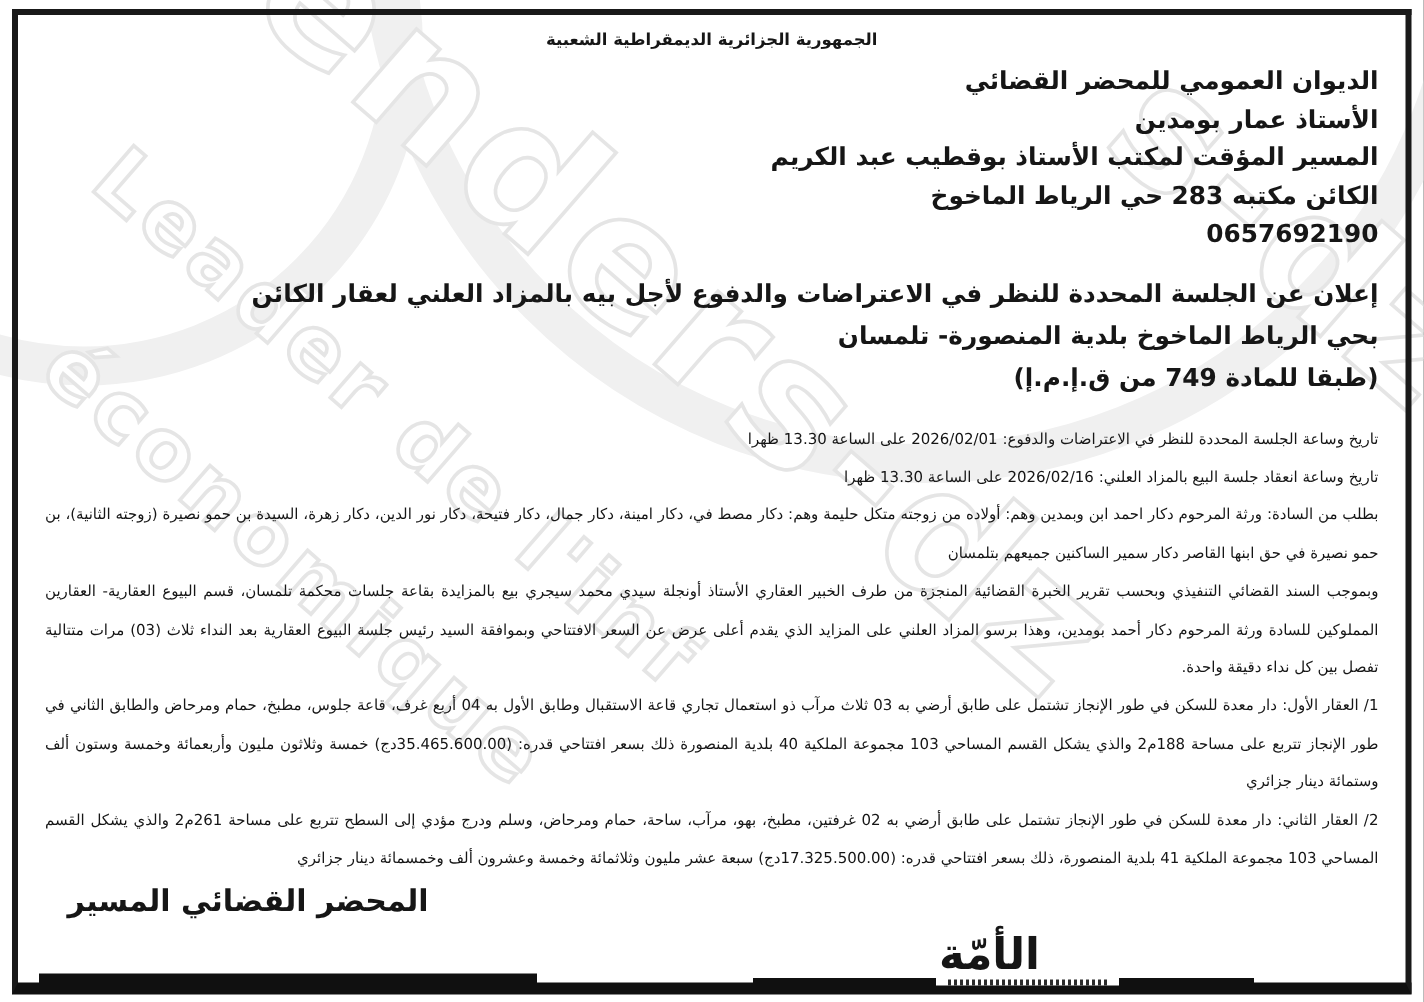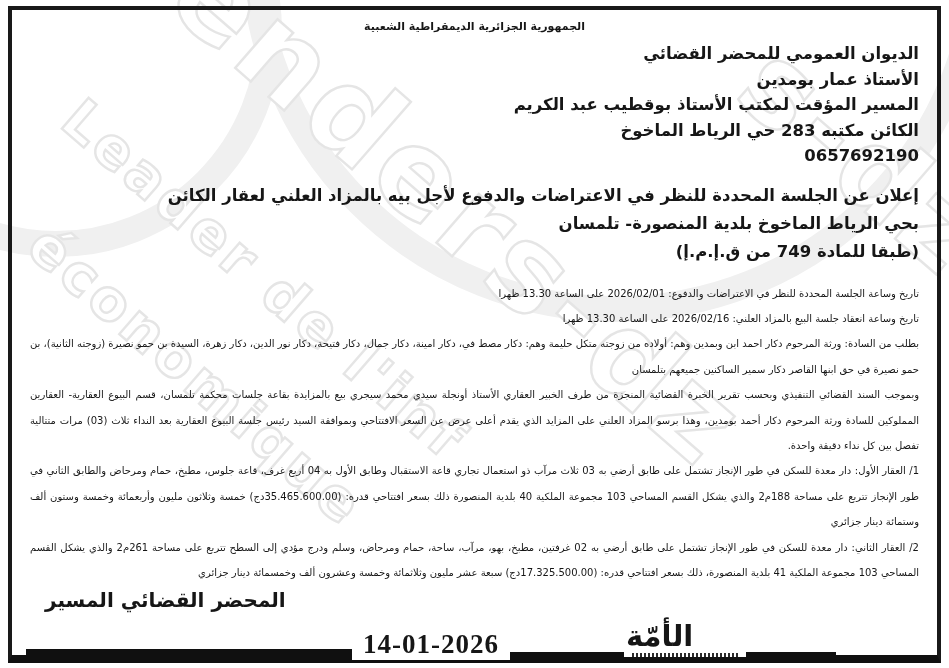--- a/index.html
+++ b/index.html
@@ -98,20 +98,19 @@
       <p class="para">2/ العقار الثاني: دار معدة للسكن في طور الإنجاز تشتمل على طابق أرضي به 02 غرفتين، مطبخ، بهو، مرآب، ساحة، حمام ومرحاض، وسلم ودرج مؤدي إلى السطح تتربع على مساحة 261م2 والذي يشكل القسم المساحي 103 مجموعة الملكية 41 بلدية المنصورة، ذلك بسعر افتتاحي قدره: (17.325.500.00دج) سبعة عشر مليون وثلاثمائة وخمسة وعشرون ألف وخمسمائة دينار جزائري</p>
 
     </div>
   </div>
 
   <div class="signature">المحضر القضائي المسير</div>
 
   <div class="bar-seg bar-left"></div>
   <div class="bar-seg bar-mid"></div>
 
-  <div class="stamp-date">14-01-2026</div>
 
   <div class="logo">
     <div class="logo-text">الأمّة</div>
     <div class="logo-strip"></div>
   </div>
 
 </div>
 
 </body></html>

